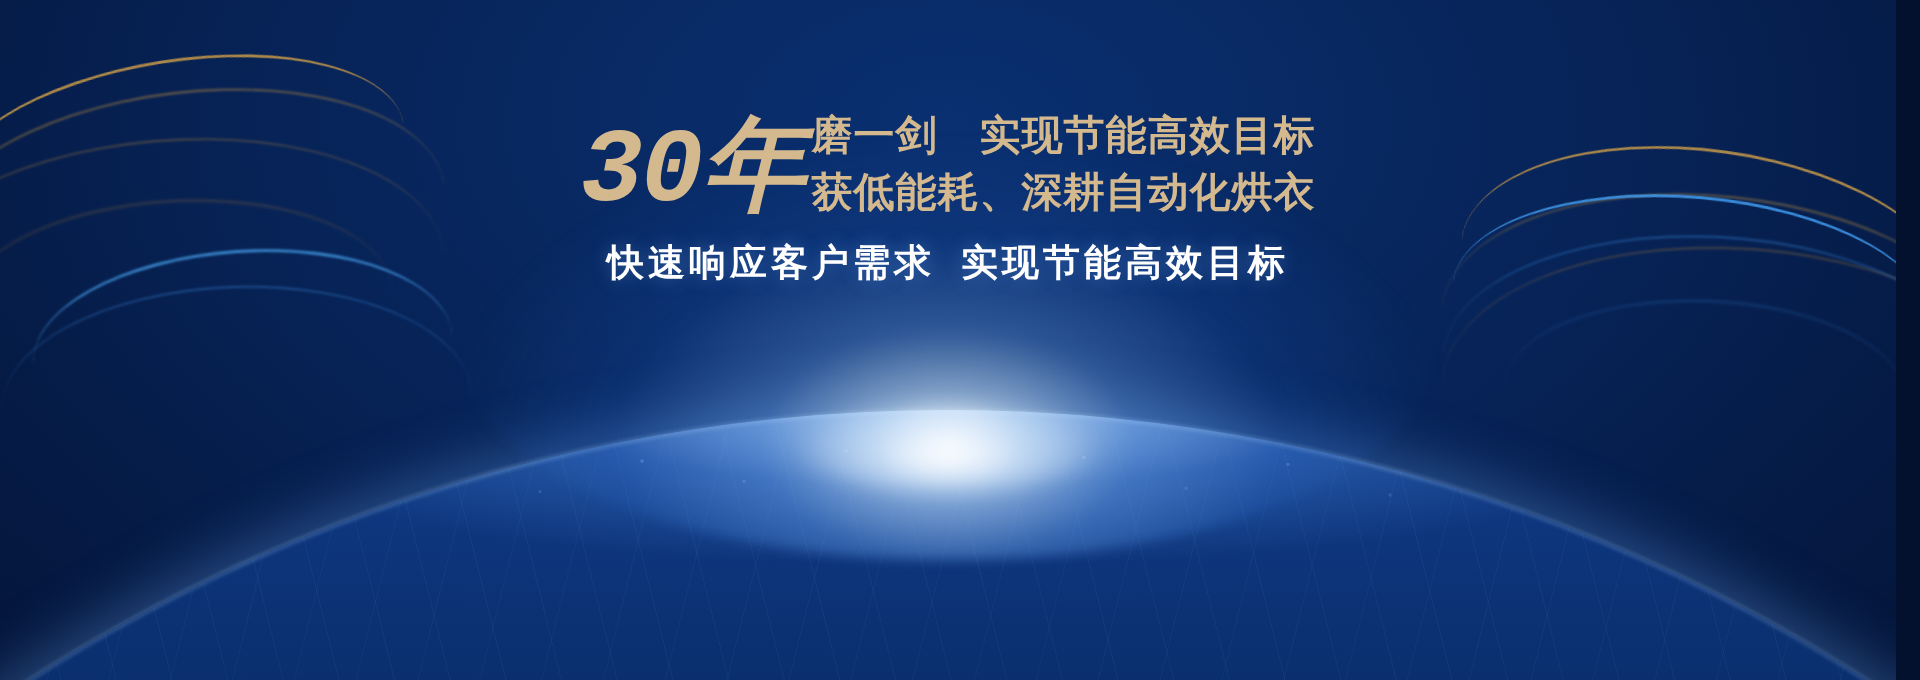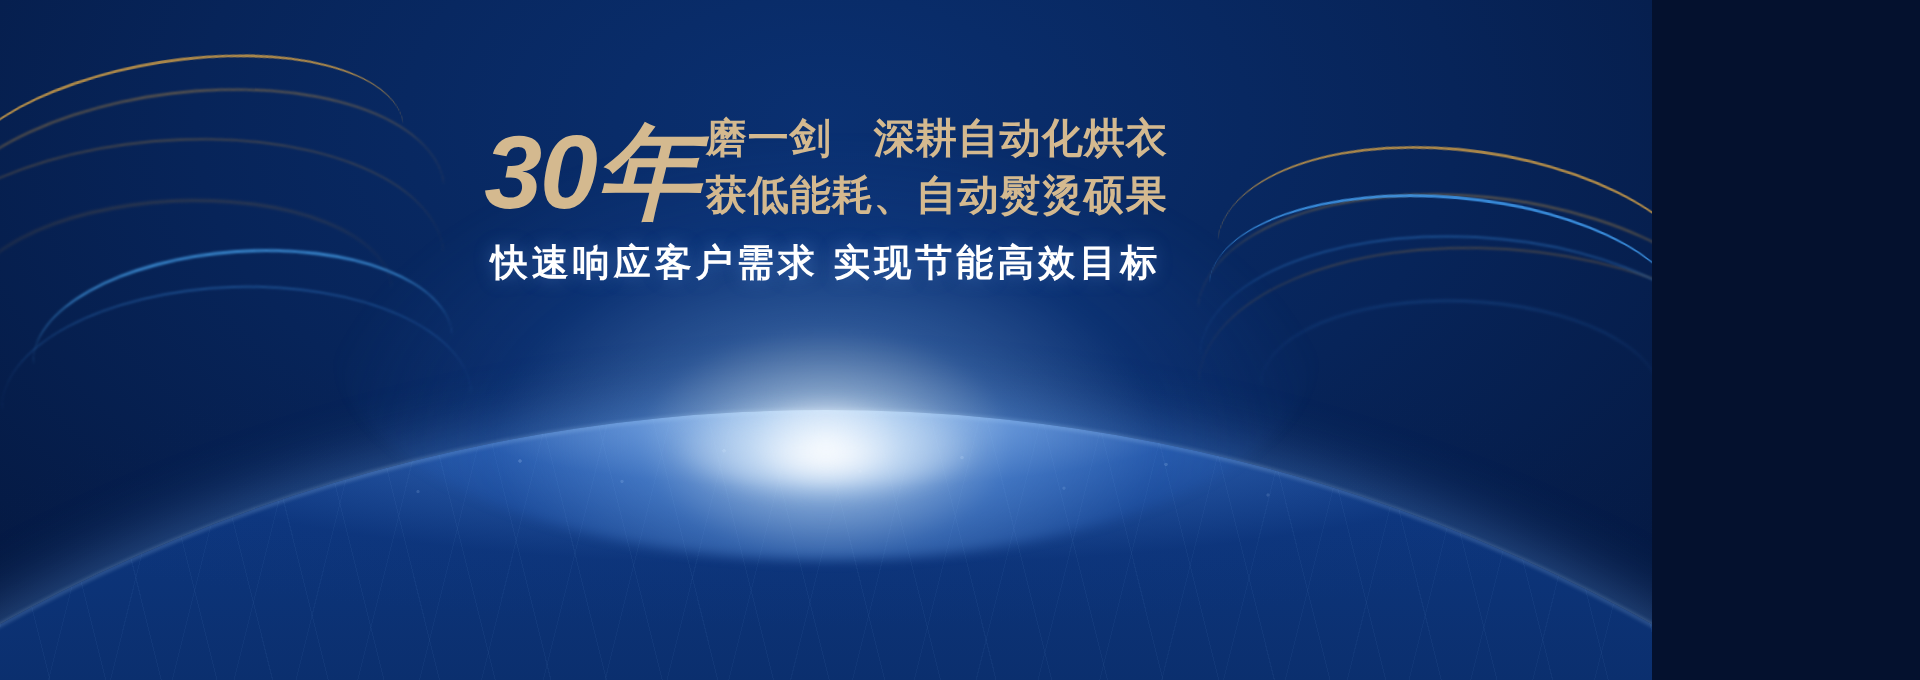--- a/index.html
+++ b/index.html
@@ -1,24 +1,24 @@
 <!DOCTYPE html>
 <html><head>
 <meta charset="utf-8">
 <title>Banner</title>
 <style>
   html,body{margin:0;padding:0;background:#04112e;}
   *{box-sizing:border-box;}
 
   #banner{
     position:relative;
-    width:1652px;
+    width:1896px;
     height:680px;
     overflow:hidden;
-    font-family:Liberation Sans, sans-serif;
+    font-family:Liberation Mono, monospace;
     background:
       radial-gradient(ellipse 900px 420px at 50% 96%, rgba(150,200,255,0.55) 0%, rgba(60,120,220,0.22) 34%, rgba(10,40,110,0.05) 62%, rgba(0,0,0,0) 78%),
       radial-gradient(ellipse 1400px 700px at 50% 120%, rgba(40,100,200,0.30) 0%, rgba(10,35,100,0.10) 50%, rgba(0,0,0,0) 75%),
       radial-gradient(ellipse 1500px 900px at 50% 18%, #0a3071 0%, #072459 42%, #051a44 72%, #041231 100%);
   }
 
   
   .earth{
     position:absolute;
     left:50%;
@@ -208,22 +208,22 @@
   <div class="earth-tex"></div>
   <div class="earth-rim"></div>
   <div class="burst"></div>
   <div class="burst-core"></div>
 
   <div class="copy">
 
     <div class="headline-row">
       <div class="big-number">30年</div>
       <div class="gold-lines">
-        <div class="gold-line">磨一剑　深耕自动化烘衣</div>
-        <div class="gold-line">获低能耗、自动熨烫硕果</div>
+        <div class="gold-line">磨一剑　实现节能高效目标</div>
+        <div class="gold-line">获低能耗、深耕自动化烘衣</div>
       </div>
     </div>
 
     <div class="white-line">快速响应客户需求  实现节能高效目标</div>
 
   </div>
 
 </div>
 
 </body></html>

